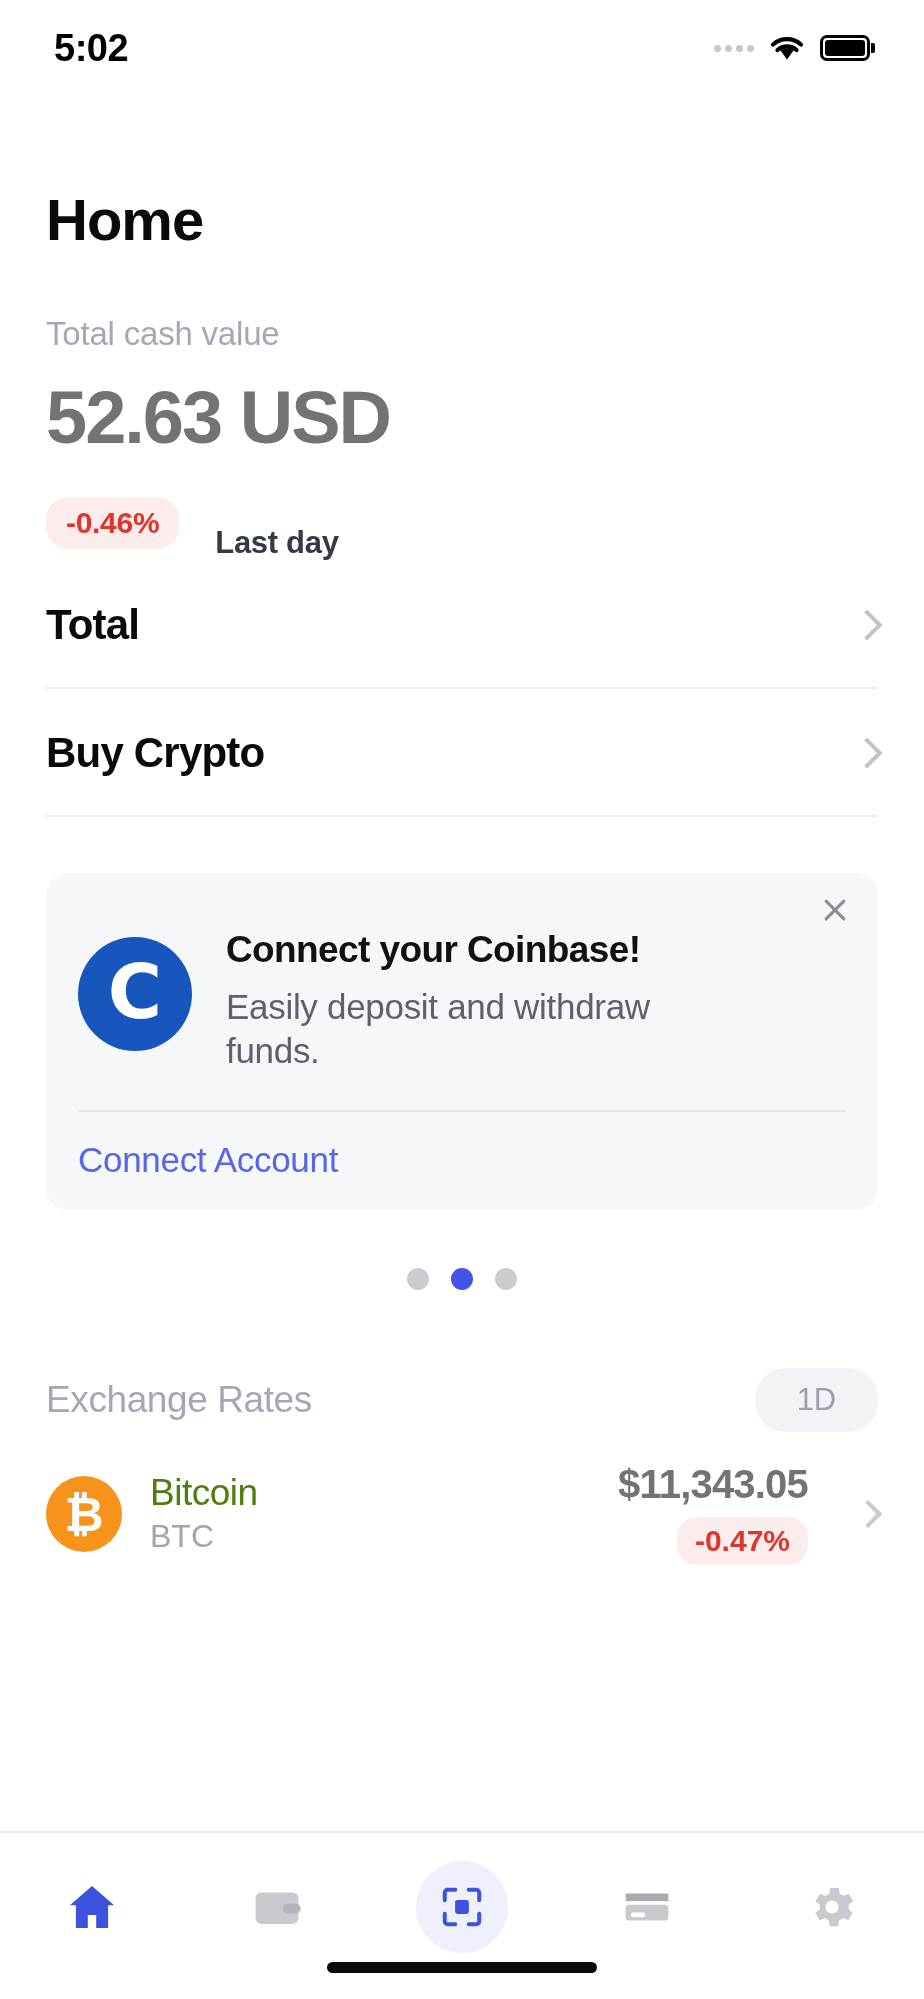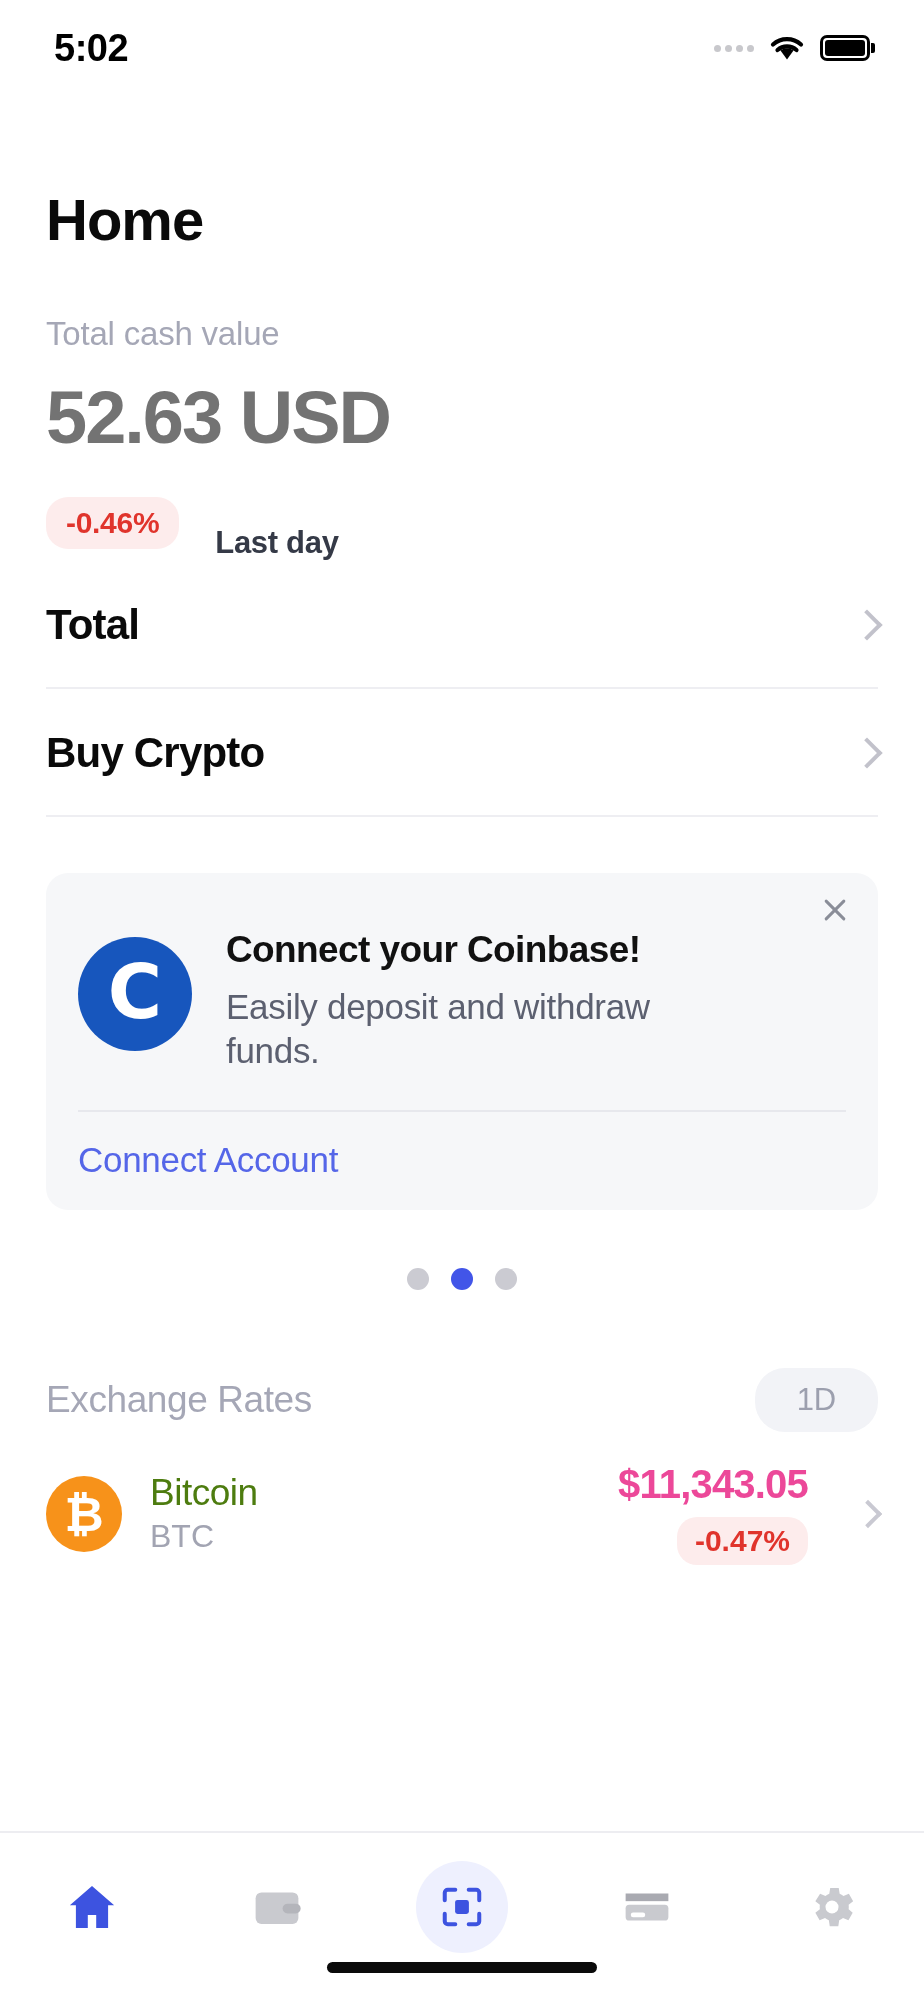--- a/index.html
+++ b/index.html
@@ -127,21 +127,21 @@
   .coin-icon {
     flex:0 0 auto; width:76px; height:76px; border-radius:50%;
     background:#f7921a; display:flex; align-items:center; justify-content:center;
     color:#fff; font-size:48px; font-weight:700;
     font-family:"DejaVu Sans", sans-serif;
   }
   .coin-names { flex:1; }
   .coin-name { font-size:37px; font-weight:400; color:#4d7c0f; letter-spacing:-0.5px; }
   .coin-sym { font-size:32px; color:#a2a4b2; margin-top:4px; }
   .coin-right { text-align:right; }
-  .coin-price { font-size:40px; font-weight:700; color:#ec4899; letter-spacing:-0.8px;text-align:center; }
+  .coin-price { font-size:40px; font-weight:700; color:#737373; letter-spacing:-0.8px;text-align:center; }
   .coin-change {
     display:inline-block; background:#fdecec; color:#e0342c;
     font-size:30px; font-weight:600; padding:7px 18px; border-radius:20px;
     margin-top:10px;
   }
   .coin-chev {
     width:20px; height:20px; border-right:4px solid #c9c9d2; border-top:4px solid #c9c9d2;
     transform:rotate(45deg); margin-left:22px;
   }
 

